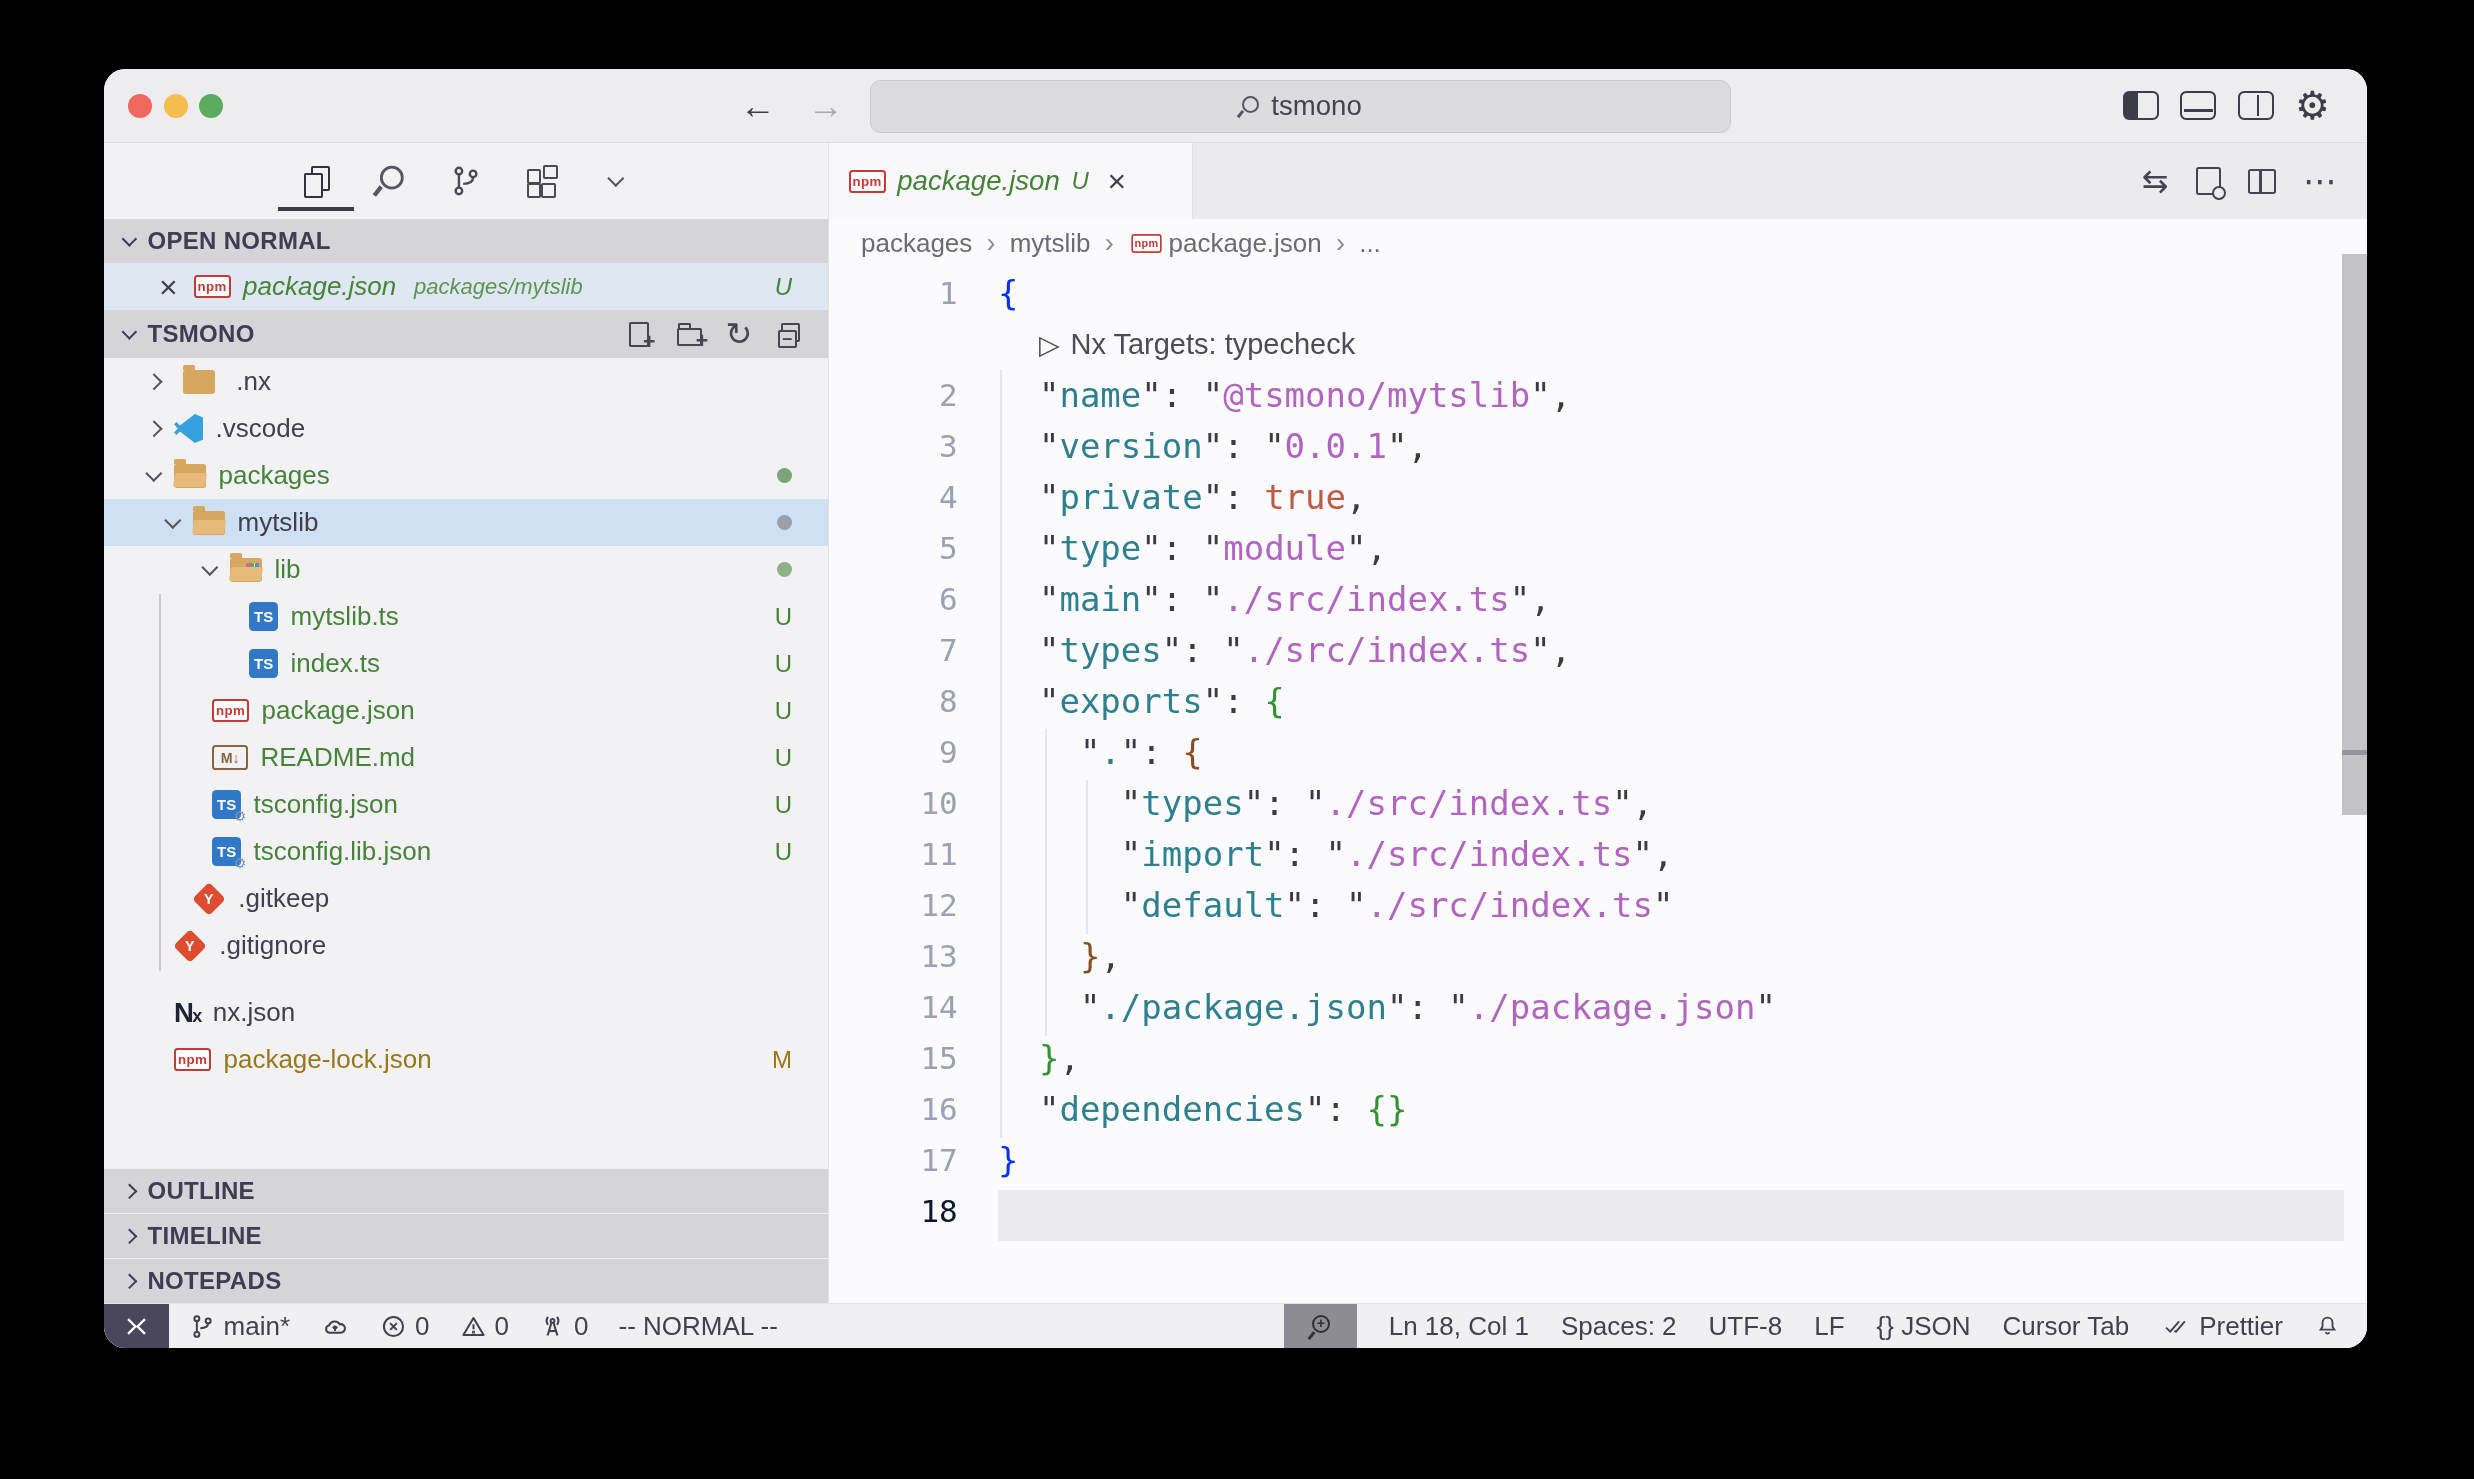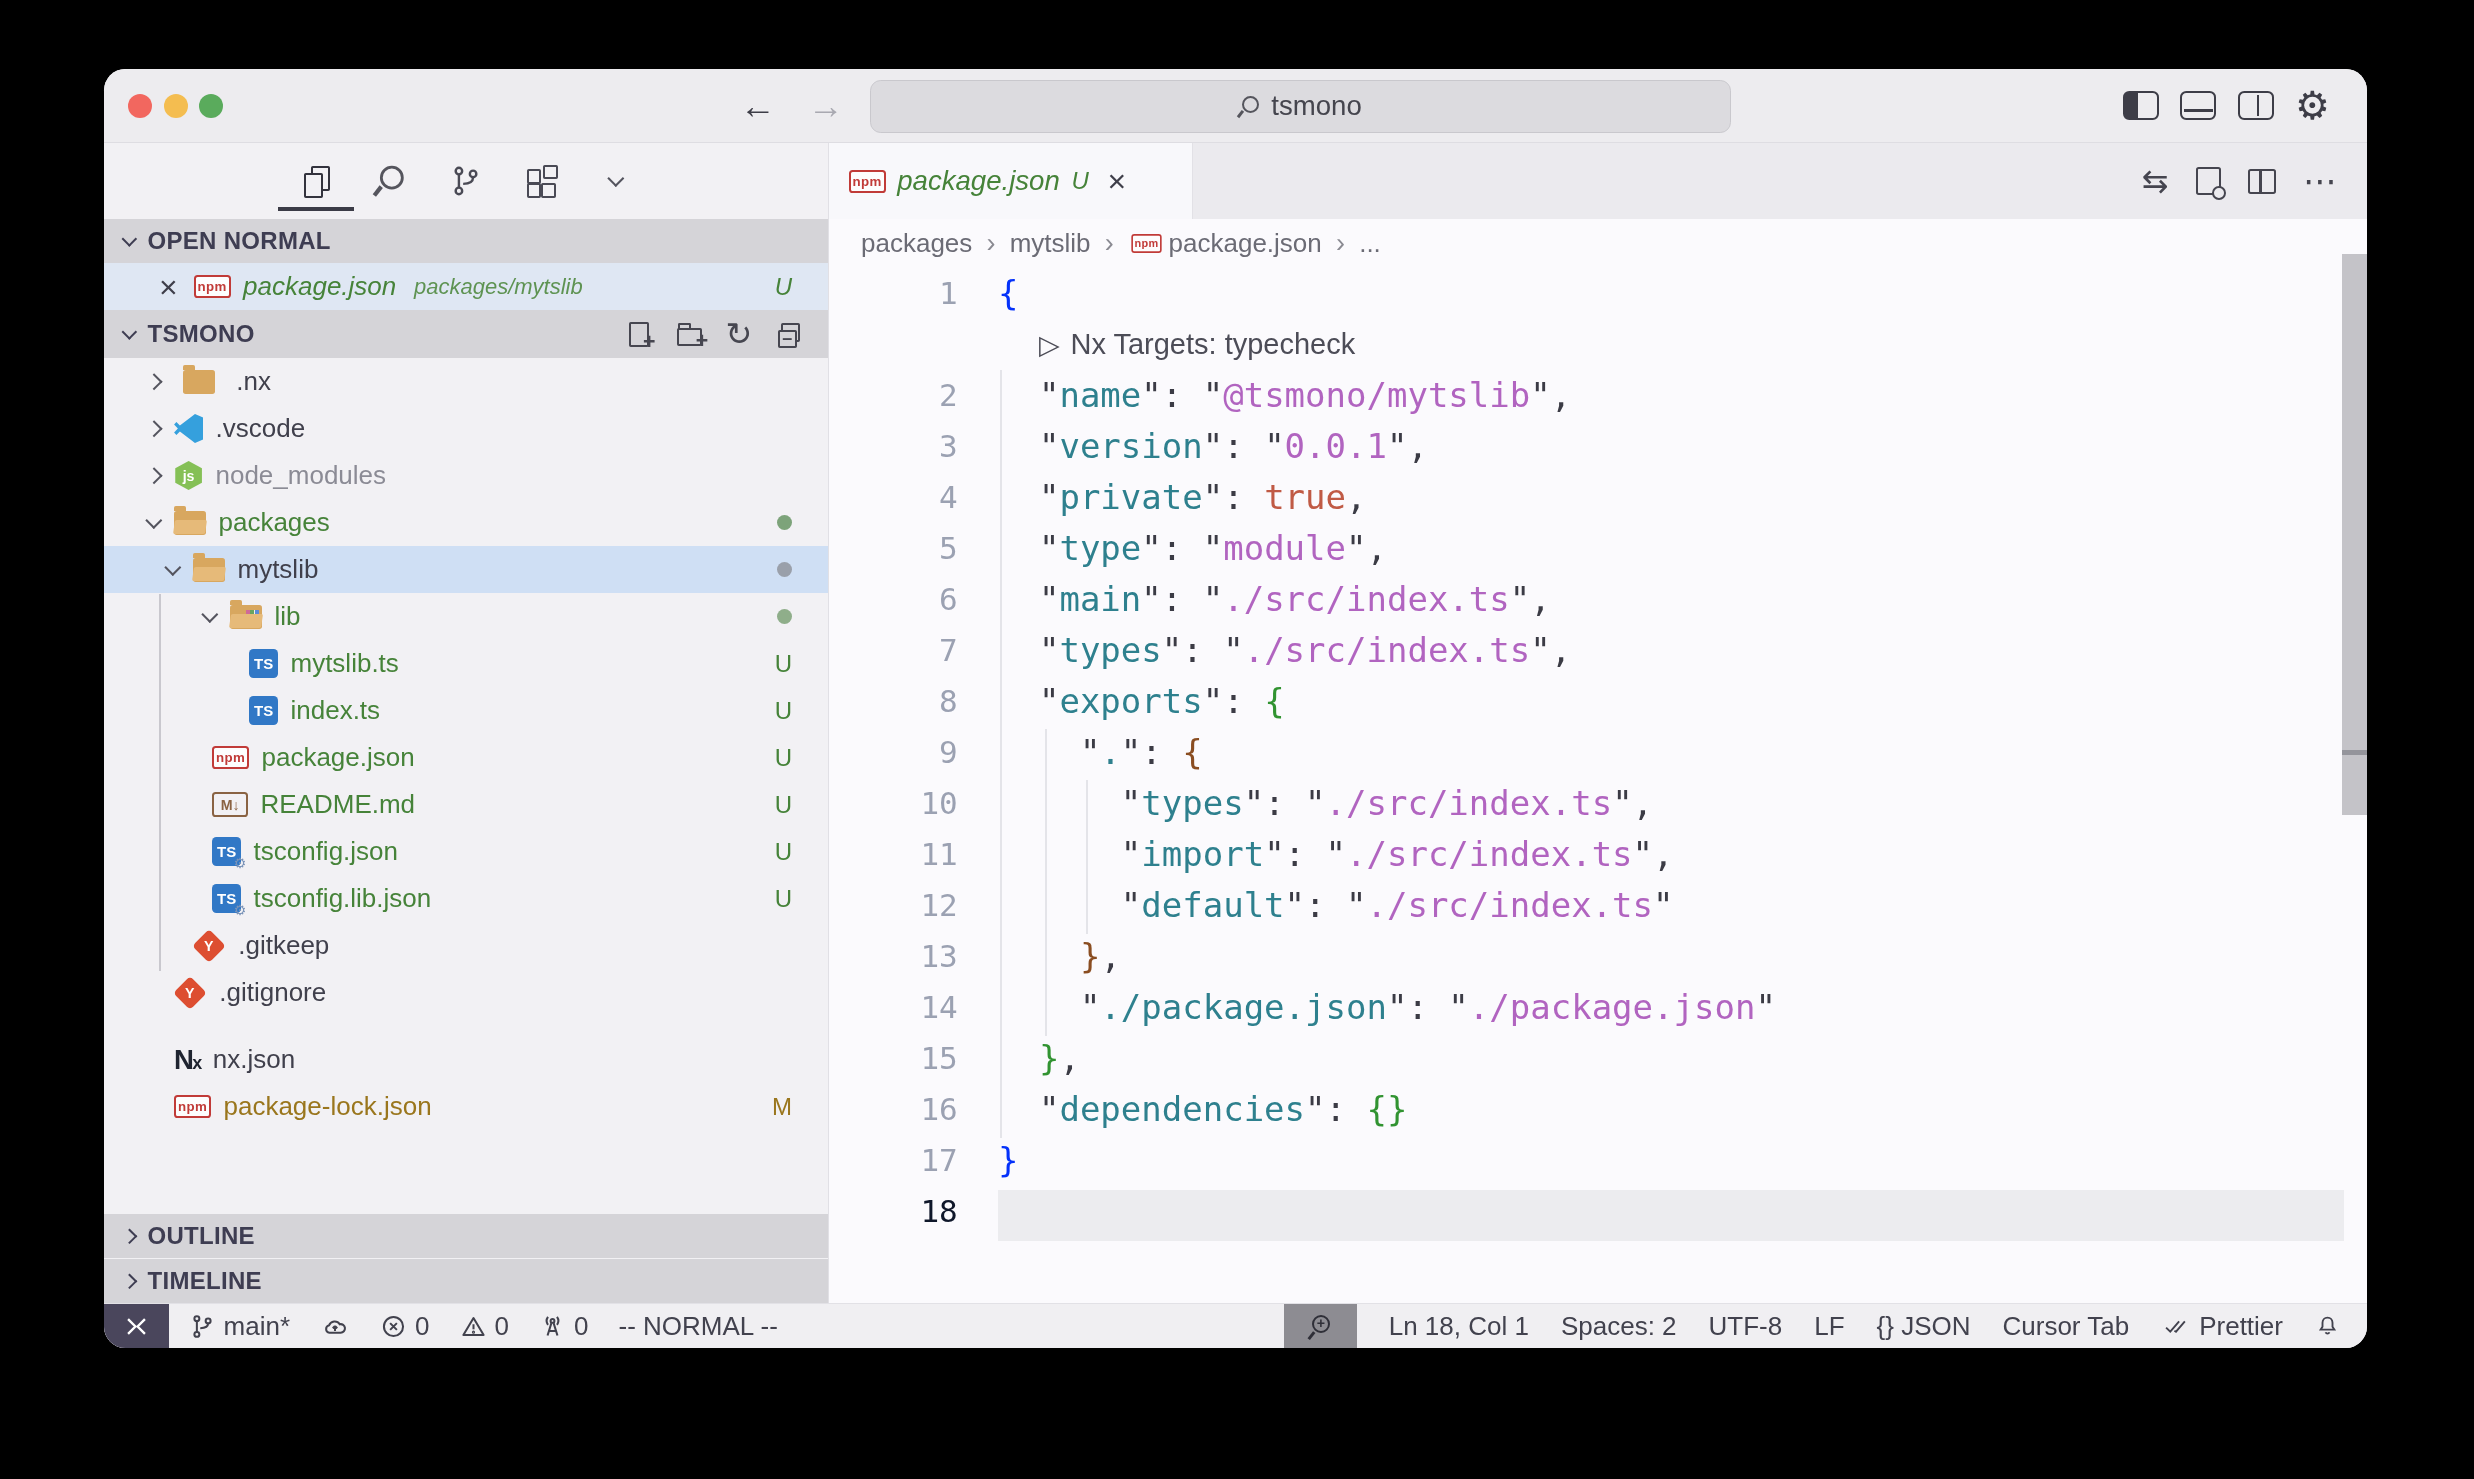--- a/index.html
+++ b/index.html
@@ -252,27 +252,20 @@
             </div>
             <div class="trow" style="padding-left: 36px;">
               <span class="chevslot">
                 <span class="chev right"></span>
               </span>
               <span class="ic-vscode"></span>
               <span class="lbl ">.vscode</span>
             </div>
             <div class="trow" style="padding-left: 36px;">
               <span class="chevslot">
-                <span class="chev right"></span>
-              </span>
-              <span class="ic-node">js</span>
-              <span class="lbl muted">node_modules</span>
-            </div>
-            <div class="trow" style="padding-left: 36px;">
-              <span class="chevslot">
                 <span class="chev down"></span>
               </span>
               <span class="ic-folder open"></span>
               <span class="lbl green">packages</span>
               <span class="dot green"></span>
             </div>
             <div class="trow sel" style="padding-left: 55px;">
               <span class="chevslot">
                 <span class="chev down"></span>
               </span>
@@ -355,20 +348,24 @@
           </div>
 
         <div class="bottom-sections" id="bottom-sections">
             <div class="section-header">
               <span class="chev right"></span>
               <span>OUTLINE</span>
             </div>
             <div class="section-header">
               <span class="chev right"></span>
               <span>TIMELINE</span>
+            </div>
+            <div class="section-header">
+              <span class="chev right"></span>
+              <span>NOTEPADS</span>
             </div>
           </div>
       </div>
 
       <div class="editor">
         <div class="tabbar">
           <div class="tab">
             <span class="ic-npm">npm</span>
             <span class="tab-name">package.json</span>
             <span class="tab-u">U</span>

